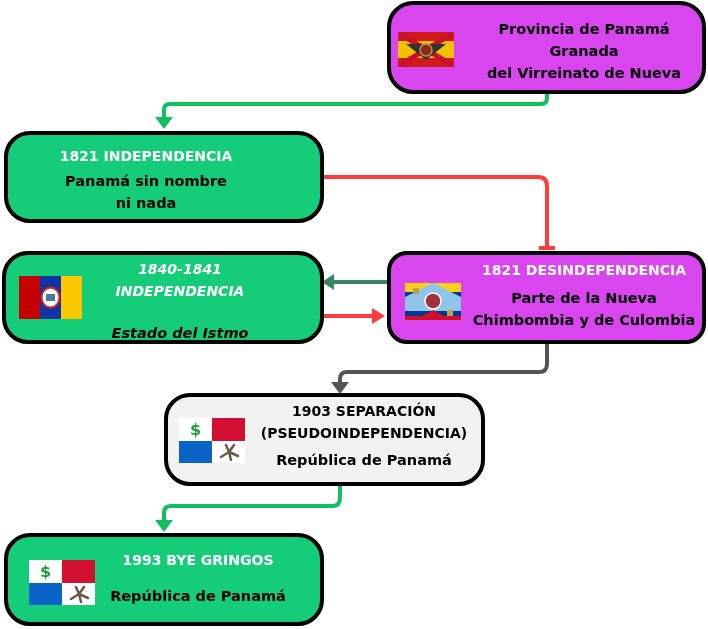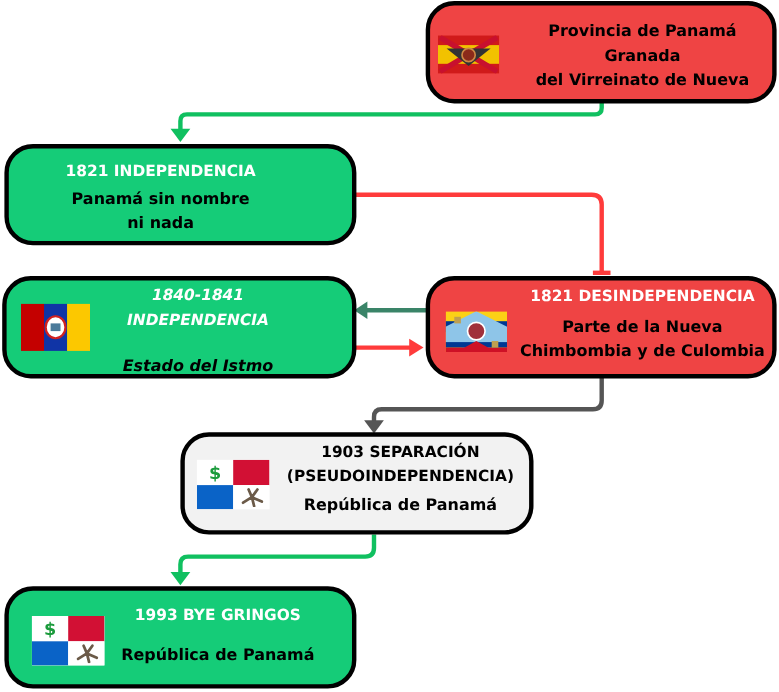--- a/index.html
+++ b/index.html
@@ -1,21 +1,21 @@
 <!DOCTYPE html>
 <html><head>
 <meta charset="utf-8">
 <style>
   html, body { margin: 0; padding: 0; background: #ffffff; }
   body { width: 708px; height: 629px; position: relative; overflow: hidden;
          font-family: "DejaVu Sans", "Liberation Sans", sans-serif; }
   #connectors { position: absolute; left: 0; top: 0; width: 708px; height: 629px; pointer-events: none; }
   .node { position: absolute; box-sizing: border-box; border: 4px solid #000; border-radius: 26px; }
   .node.green { background: #15cc78; }
-  .node.red { background: #ef4444; }
+  .node.red { background: #d946ef; }
   .node.grey { background: #f2f2f2; }
   .txt { position: absolute; text-align: center; font-weight: bold; line-height: 22px; }
   .head { color: #ffffff; font-size: 14px; }
   .grey .head { color: #000; }
   .body { color: #000; font-size: 14.5px; }
   .flag { position: absolute; overflow: hidden; }
   .pflag { width: 66px; height: 45px; display: grid; grid-template-columns: 1fr 1fr; grid-template-rows: 1fr 1fr; background: #fff; }
   .pflag .q { position: relative; }
   .pflag .q1 { background: #fff; color: #1b9b3c; font-size: 16px; font-weight: bold; display: flex; align-items: center; justify-content: center; }
   .pflag .q2 { background: #d21034; }
@@ -81,21 +81,21 @@
       <rect x="27" y="18" width="9" height="7" fill="#4a7a9a"></rect>
     </svg>
   </div>
   <div class="txt" style="left:84px; top:3px; width:180px;font-style:italic;">
     <div class="head">1840-1841</div>
     <div class="head">INDEPENDENCIA</div>
     <div class="body" style="margin-top:20px;">Estado del Istmo</div>
   </div>
 </div>
 
-<div class="node red" style="left:387px; top:251px; width:319px; height:93px;">
+<div class="node red" style="left:387px; top:251px; width:319px; height:93px;border-radius:20px;">
   <div class="flag" style="left:14px; top:28px; width:56px; height:37px;">
     <svg width="56" height="37" viewBox="0 0 56 37">
       <rect width="56" height="37" fill="#fcd116"></rect>
       <rect y="9" width="56" height="10" fill="#003893"></rect>
       <polygon points="0,14 28,0 56,14 56,28 28,37 0,28" fill="#8ec5e8"></polygon>
       <rect y="28" width="56" height="5" fill="#003893"></rect>
       <rect y="33" width="56" height="4" fill="#ce1126"></rect>
       <polygon points="10,37 28,27 46,37" fill="#ce1126"></polygon>
       <circle cx="28" cy="18" r="8" fill="#a0303a" stroke="#ffffff" stroke-width="1.5"></circle>
       <rect x="8" y="5" width="6" height="6" fill="#bfa050"></rect>

